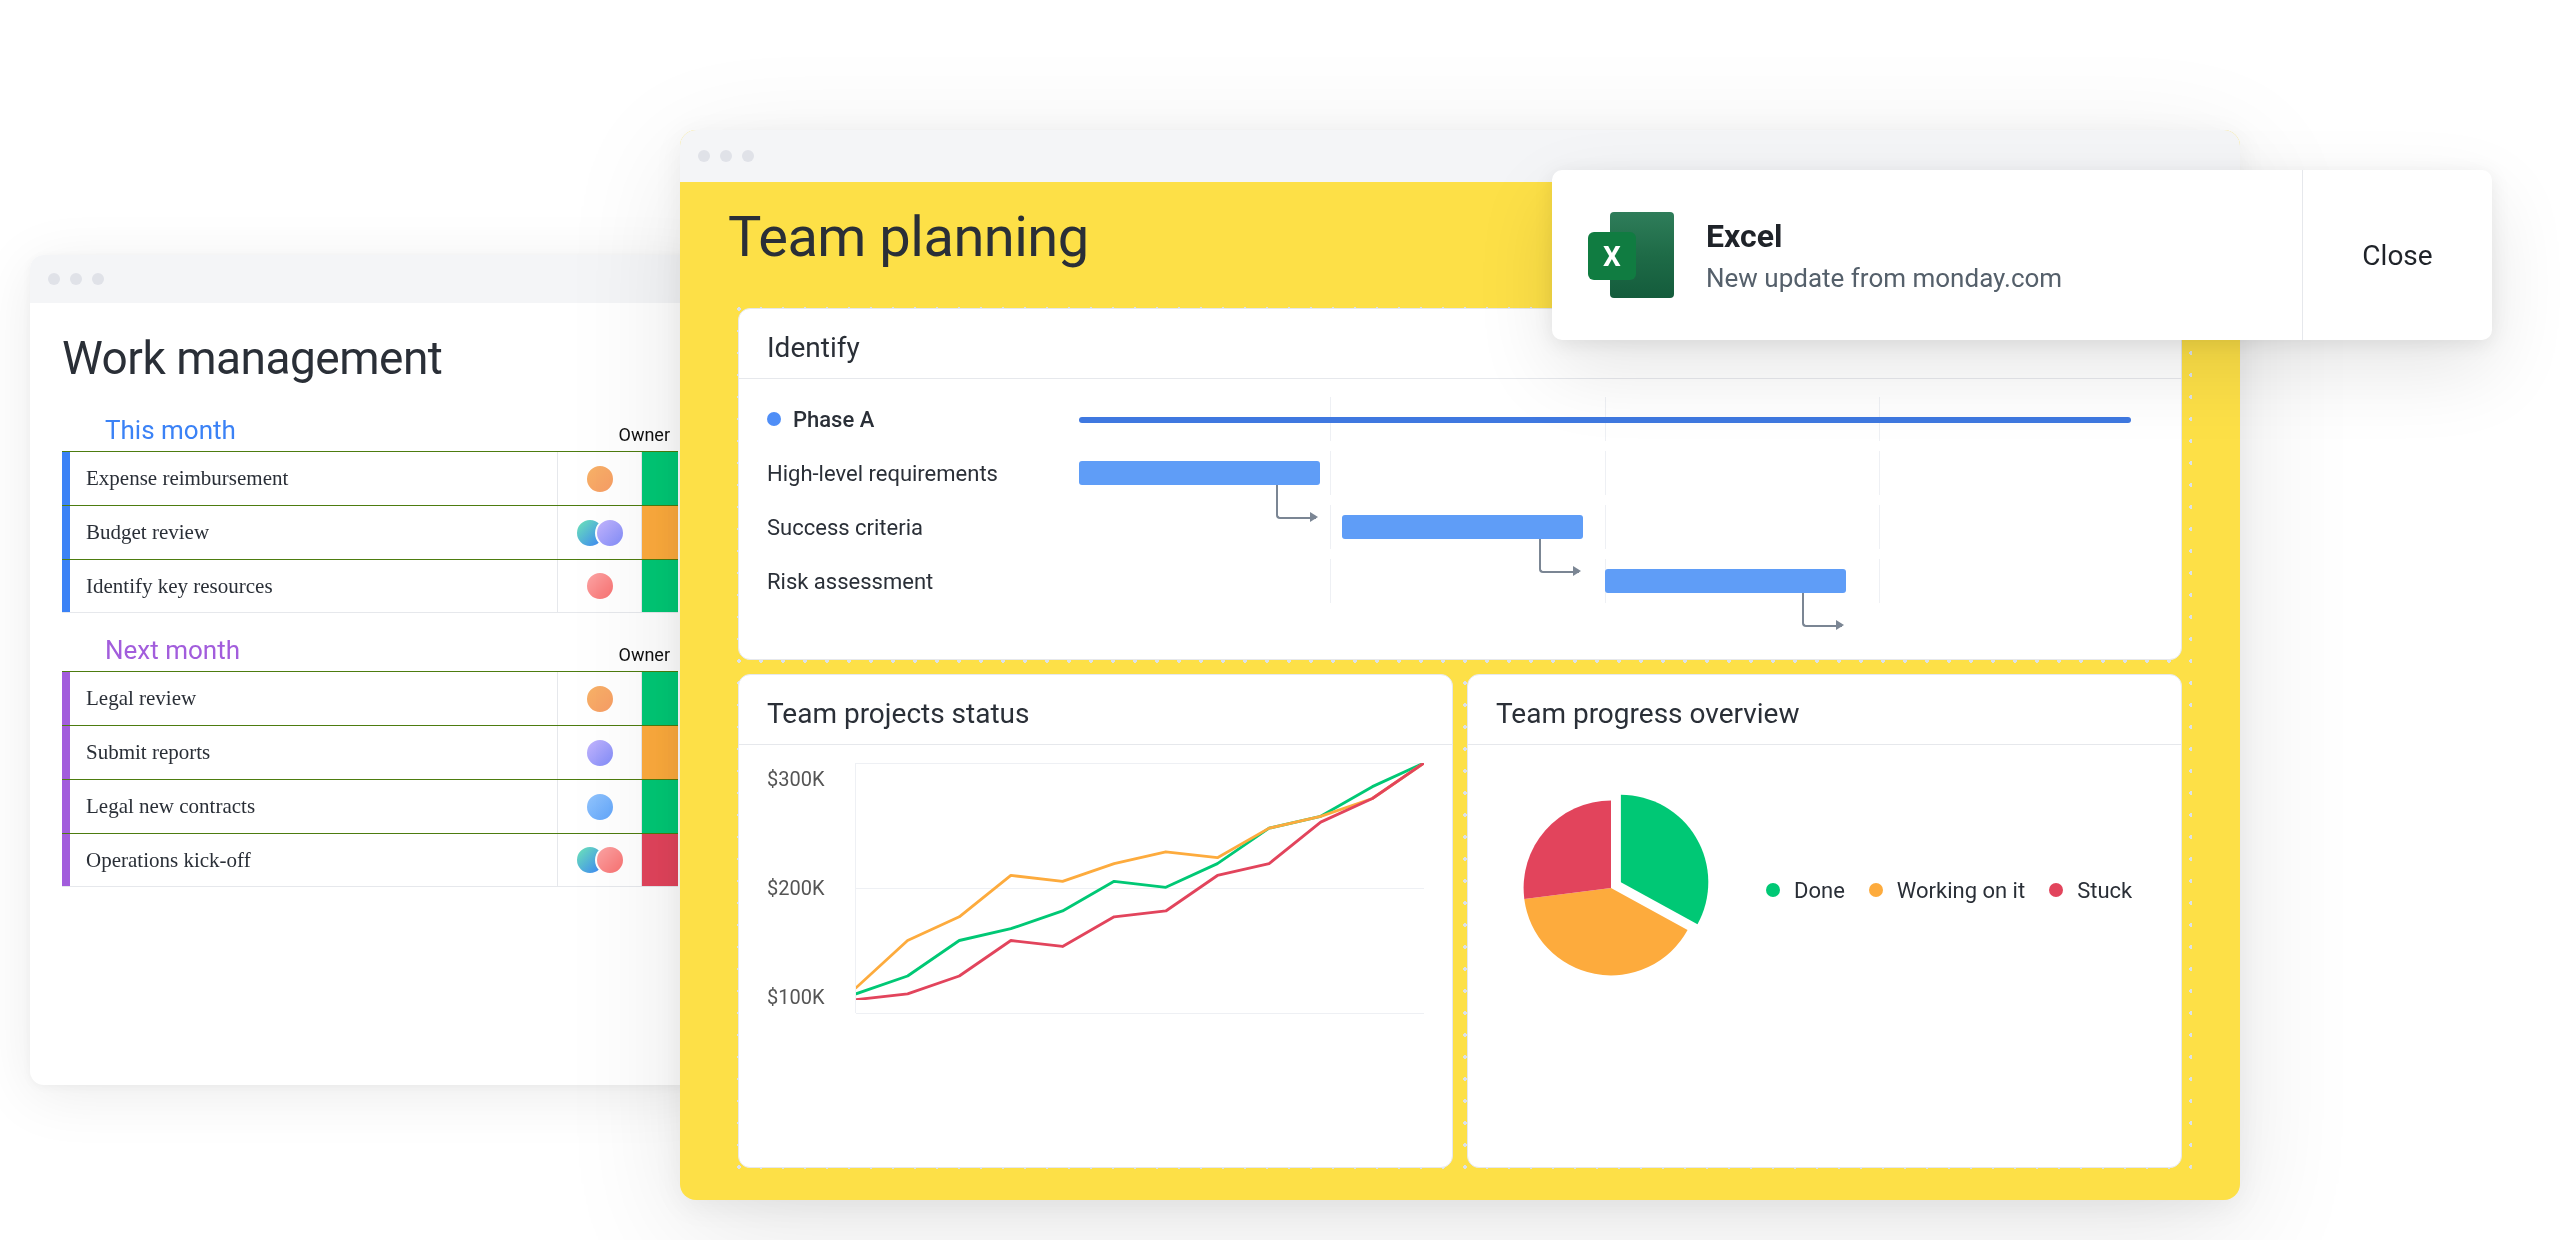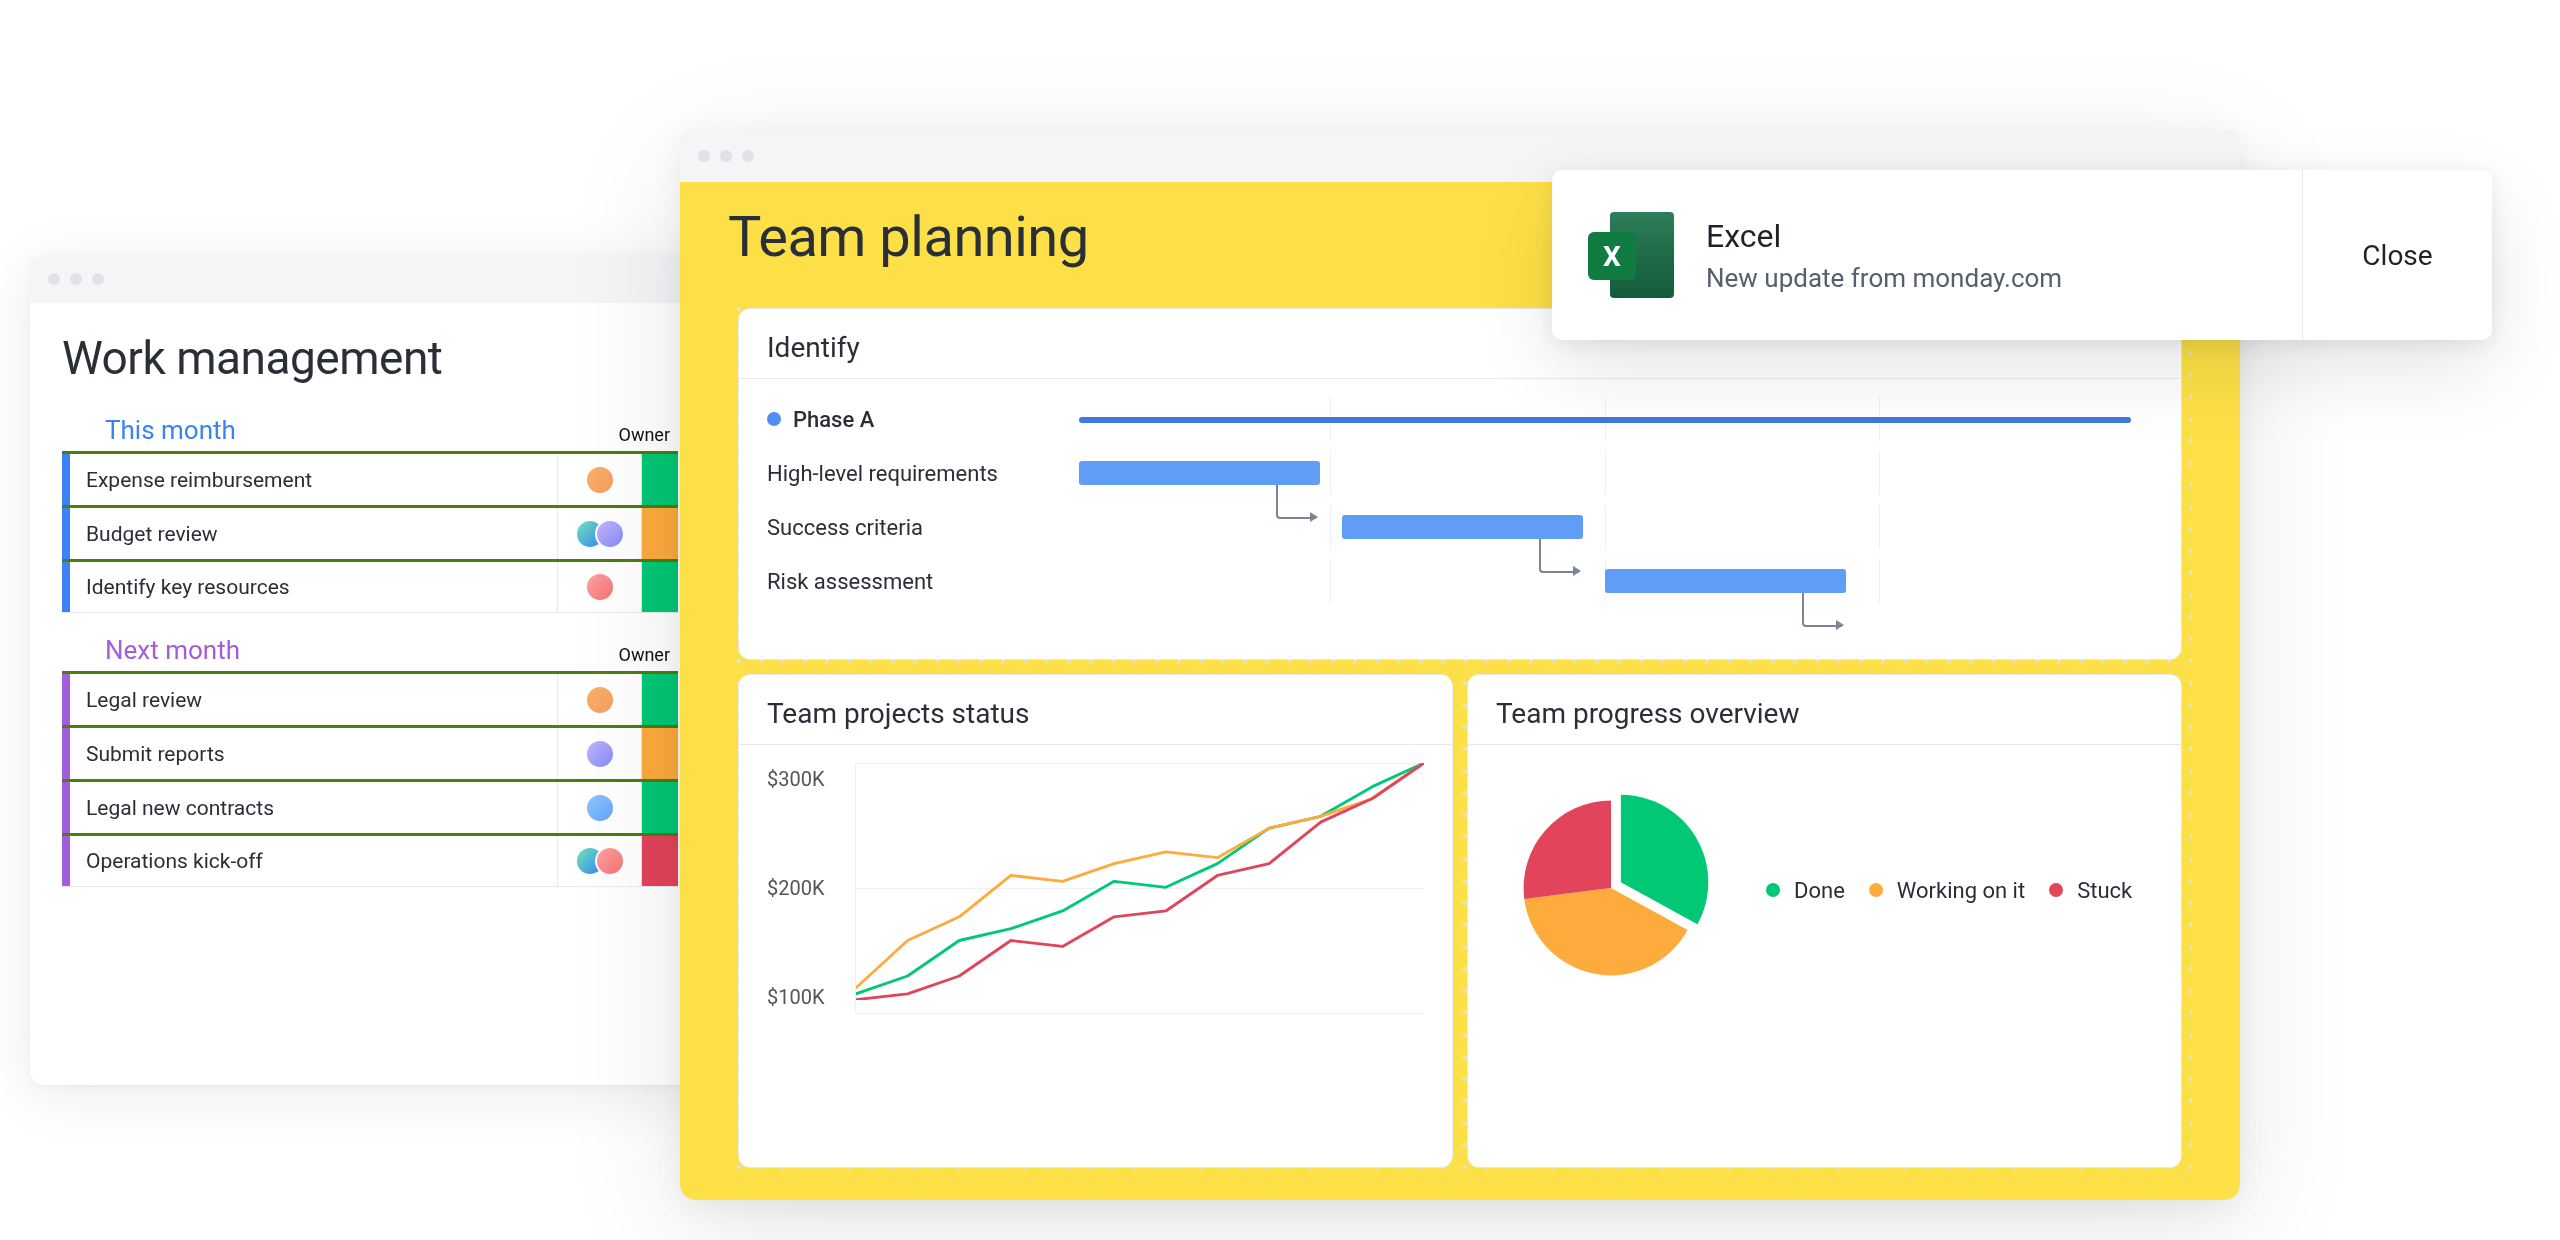--- a/index.html
+++ b/index.html
@@ -54,21 +54,22 @@
   .group-title.blue  { color: #3b82f6; }
   .group-title.purple{ color: #a25ddc; }
   .owner-col-label {
     font-size: 18px; color: #111; font-weight: 400;
     padding-right: 8px;
   }
   .task-row {
     display: flex;
     align-items: center;
     height: 54px;
-    border-top: 3px solid #4d7c0f;
+    border-top: 1px solid #4d7c0f;
+    font-family: Liberation Serif, serif;
   }
   .task-row:last-child { border-bottom: 1px solid #e6e8ec; }
   .row-accent {
     width: 8px; align-self: stretch; flex-shrink: 0;
   }
   .row-accent.blue   { background: #3b82f6; }
   .row-accent.purple { background: #a25ddc; }
   .task-label {
     flex: 1;
     padding: 0 16px;
@@ -254,21 +255,21 @@
     background: linear-gradient(180deg,#2f7d5a 0%,#1e6b47 50%,#145c3c 100%);
     border-radius: 4px;
   }
   .excel-icon .badge {
     position: absolute; left: 0; top: 20px; width: 48px; height: 48px;
     background: #107c41; border-radius: 6px;
     display: flex; align-items: center; justify-content: center;
     color: #fff; font-weight: 700; font-size: 28px;
   }
   .toast-texts { display: flex; flex-direction: column; gap: 8px; }
-  .toast-title { font-size: 32px; font-weight: 400; color: #1f2329; }
+  .toast-title { font-size: 32px; font-weight: 700; color: #1f2329; }
   .toast-sub   { font-size: 26px; color: #55606b; }
   .toast-close {
     width: 190px; border-left: 1px solid #e6e8ec;
     display: flex; align-items: center; justify-content: center;
     font-size: 28px; color: #1f2329; cursor: pointer;
   }
 </style>
 </head>
 <body>
 

